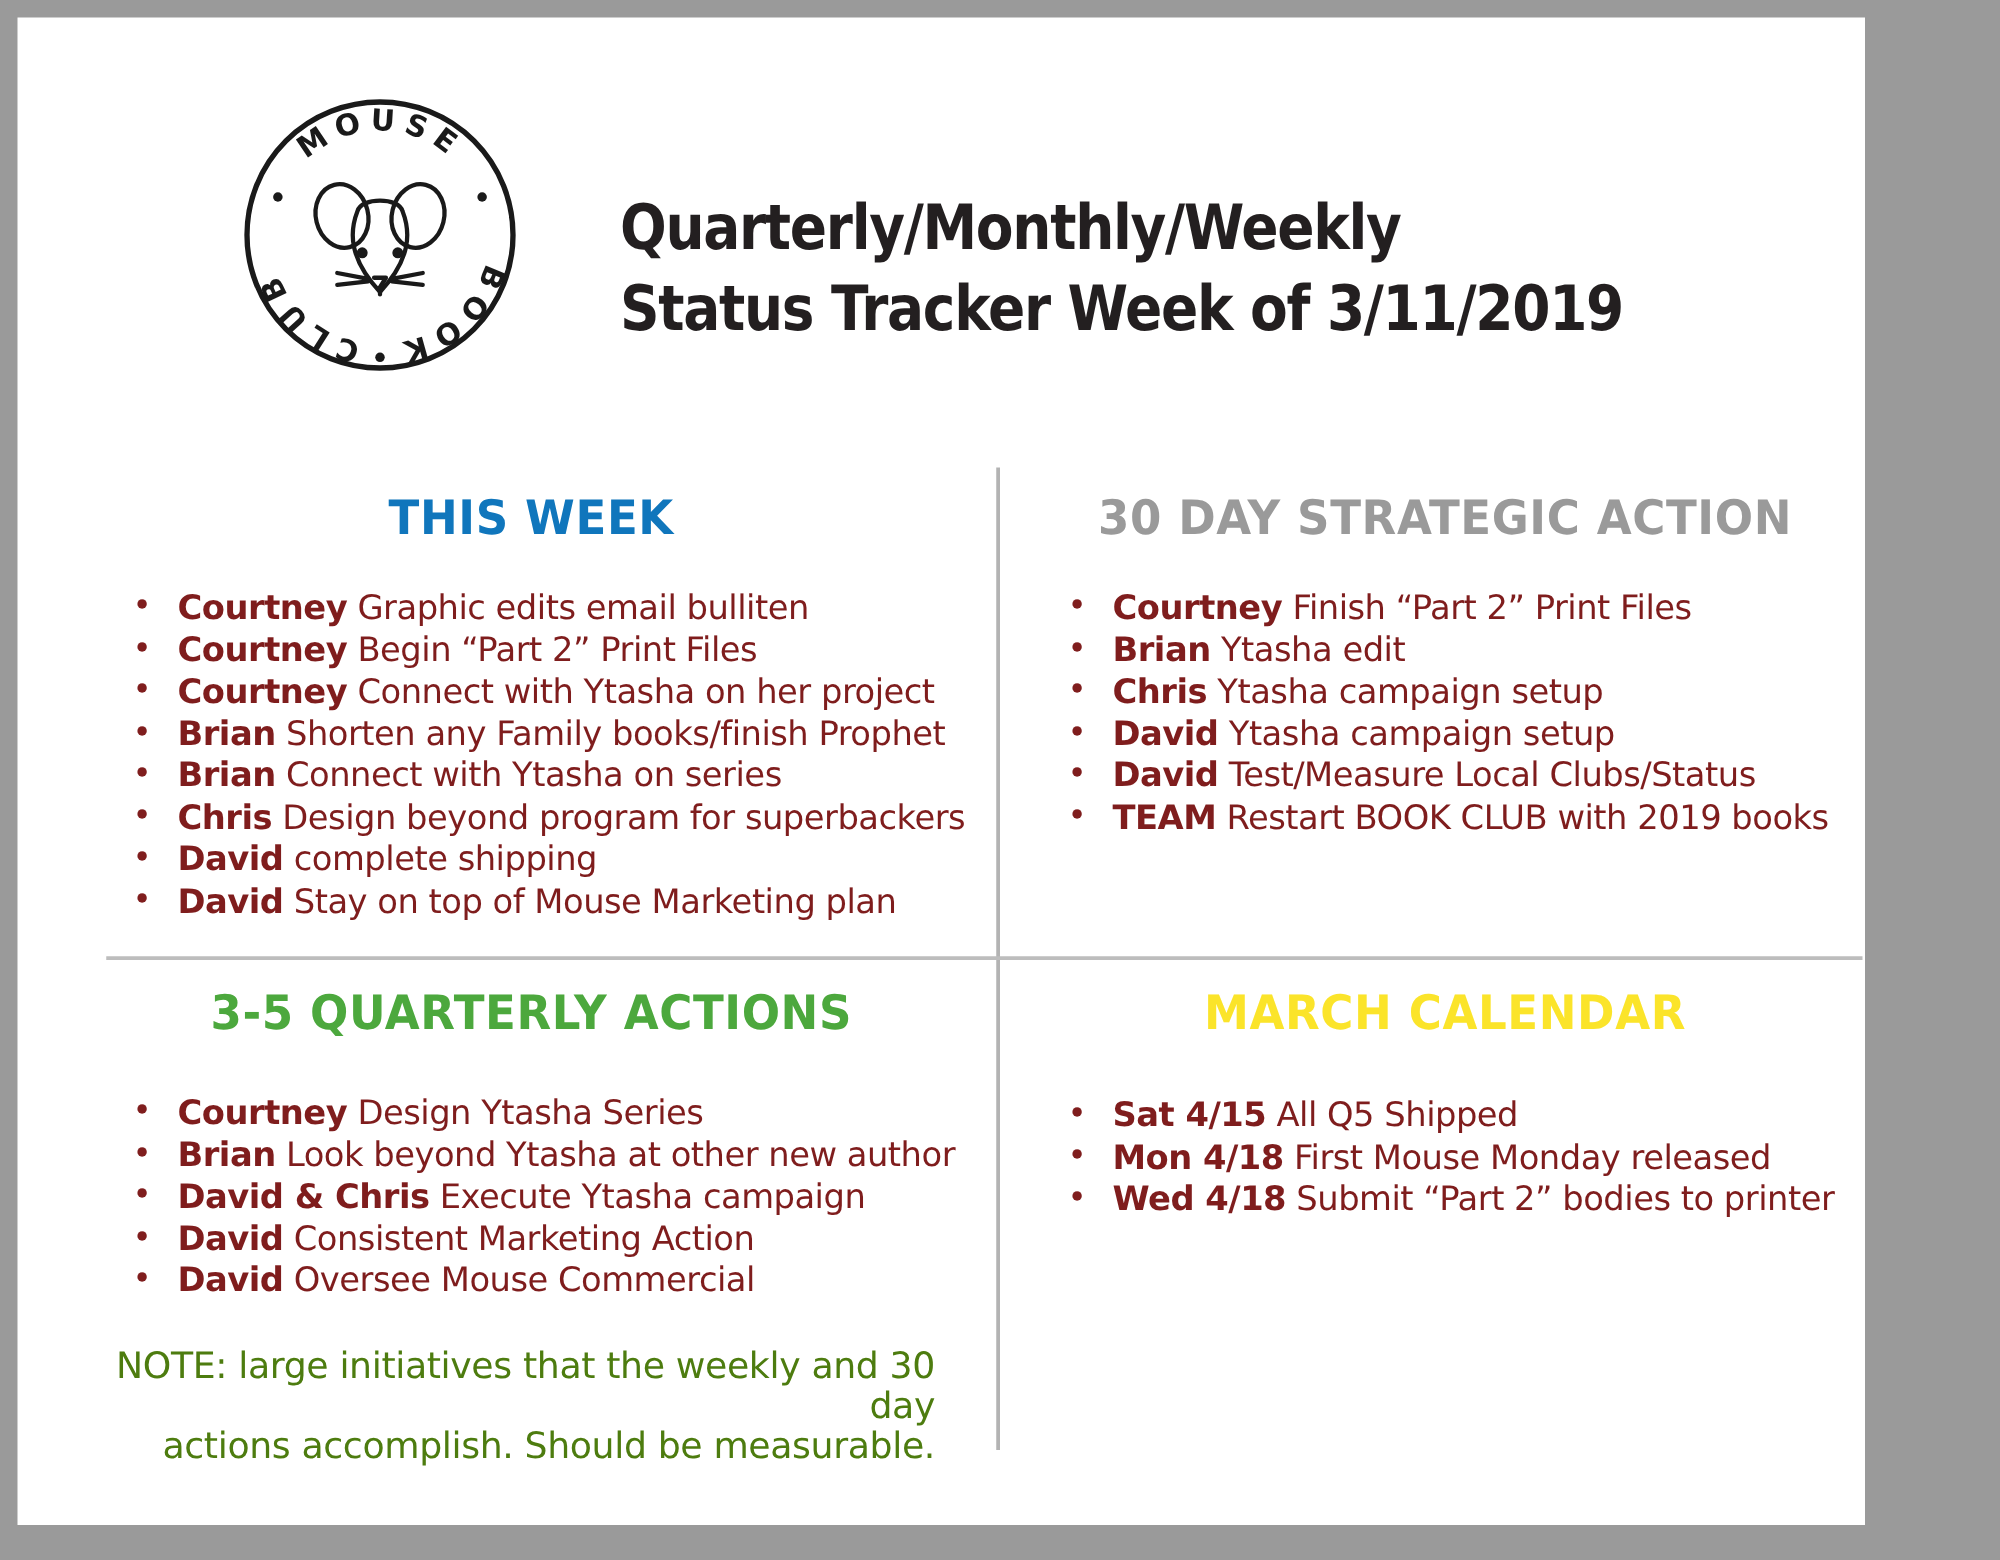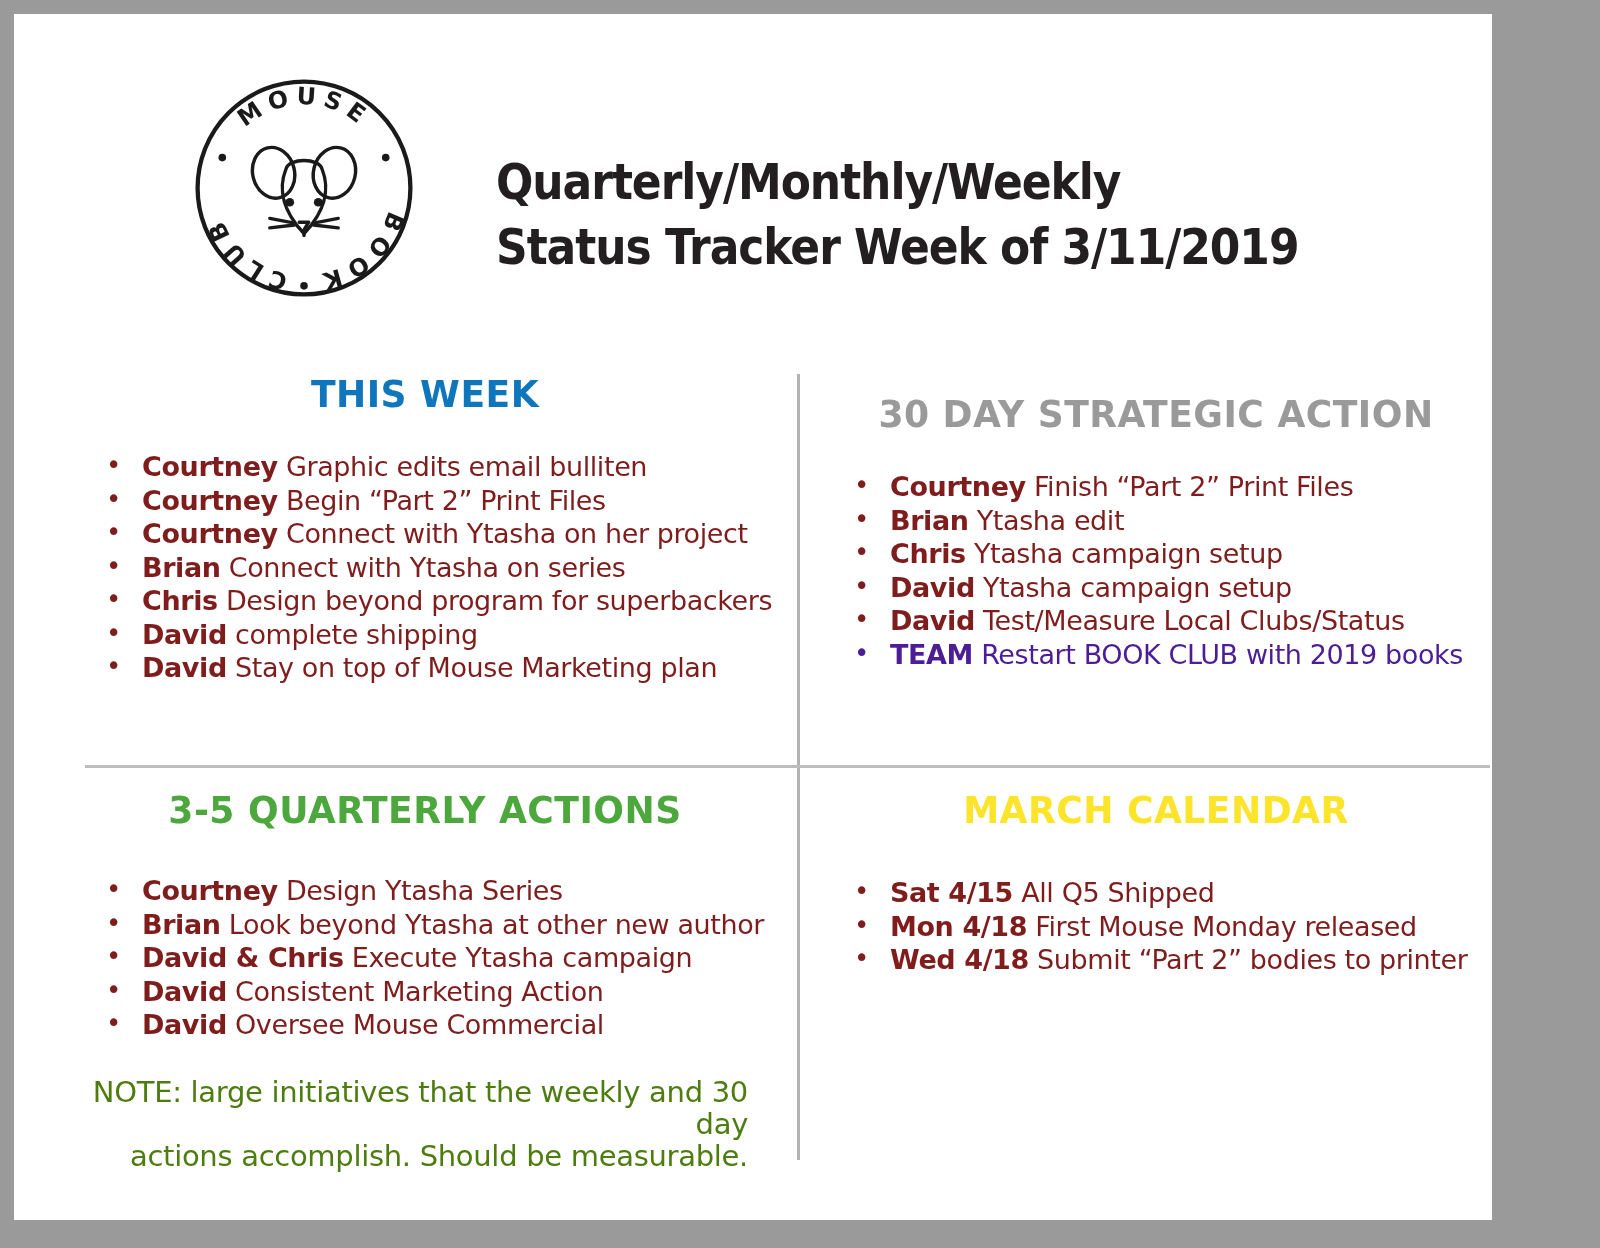--- a/index.html
+++ b/index.html
@@ -74,21 +74,21 @@
     top: 751px;
     width: 1405px;
     height: 3px;
     background: #bdbdbd;
   }
 
   
   .quad {
     position: absolute;
   }
-  .q-this-week   { left: 56px;  top: 340px; width: 710px; }
+  .q-this-week   { left: 56px;  top: 360px; width: 710px; }
   .q-30day       { left: 812px; top: 360px; width: 660px; }
   .q-quarterly   { left: 56px;  top: 752px; width: 710px; }
   .q-calendar    { left: 812px; top: 752px; width: 660px; }
 
   .sec-head {
     font-family: "DejaVu Sans", sans-serif;
     font-weight: bold;
     font-size: 38px;
     letter-spacing: 0.5px;
     text-align: center;
@@ -125,21 +125,21 @@
     position: absolute;
     left: 14px;
     top: -1px;
     font-size: 26px;
     color: inherit;
   }
   ul.items li .who {
     font-weight: bold;
   }
   ul.items li.accent-red {
-    color: #4c1d95;
+    color: #7f1d1d;
   }
 
   .note {
     margin-top: 34px;
     margin-left: 18px;
     width: 660px;
     text-align: right;
     font-family: "DejaVu Sans", sans-serif;
     font-size: 29px;
     line-height: 32px;
@@ -197,20 +197,21 @@
 
   <div class="v-divider"></div>
   <div class="h-divider"></div>
 
   <div class="quad q-this-week">
     <div class="sec-head">THIS WEEK</div>
     <ul class="items">
       <li><span class="who">Courtney</span> <span>Graphic edits email bulliten</span></li>
       <li><span class="who">Courtney</span> <span>Begin “Part 2” Print Files</span></li>
       <li><span class="who">Courtney</span> <span>Connect with Ytasha on her project</span></li>
+      <li><span class="who">Brian</span> <span>Shorten any Family books/finish Prophet</span></li>
       <li><span class="who">Brian</span> <span>Connect with Ytasha on series</span></li>
       <li><span class="who">Chris</span> <span>Design beyond program for superbackers</span></li>
       <li><span class="who">David</span> <span>complete shipping</span></li>
       <li><span class="who">David</span> <span>Stay on top of Mouse Marketing plan</span></li>
     </ul>
   </div>
 
   <div class="quad q-30day">
     <div class="sec-head">30 DAY STRATEGIC ACTION</div>
     <ul class="items">

